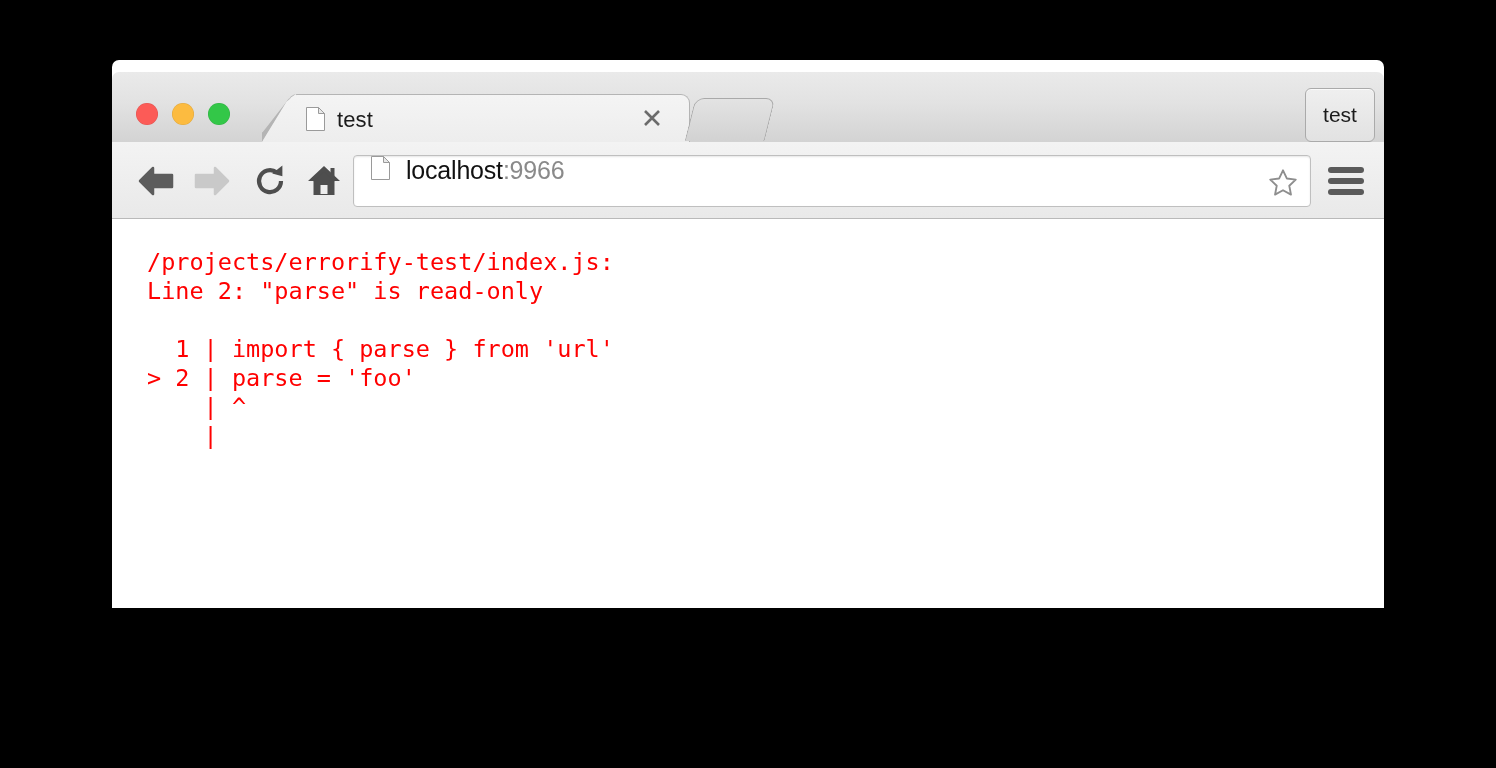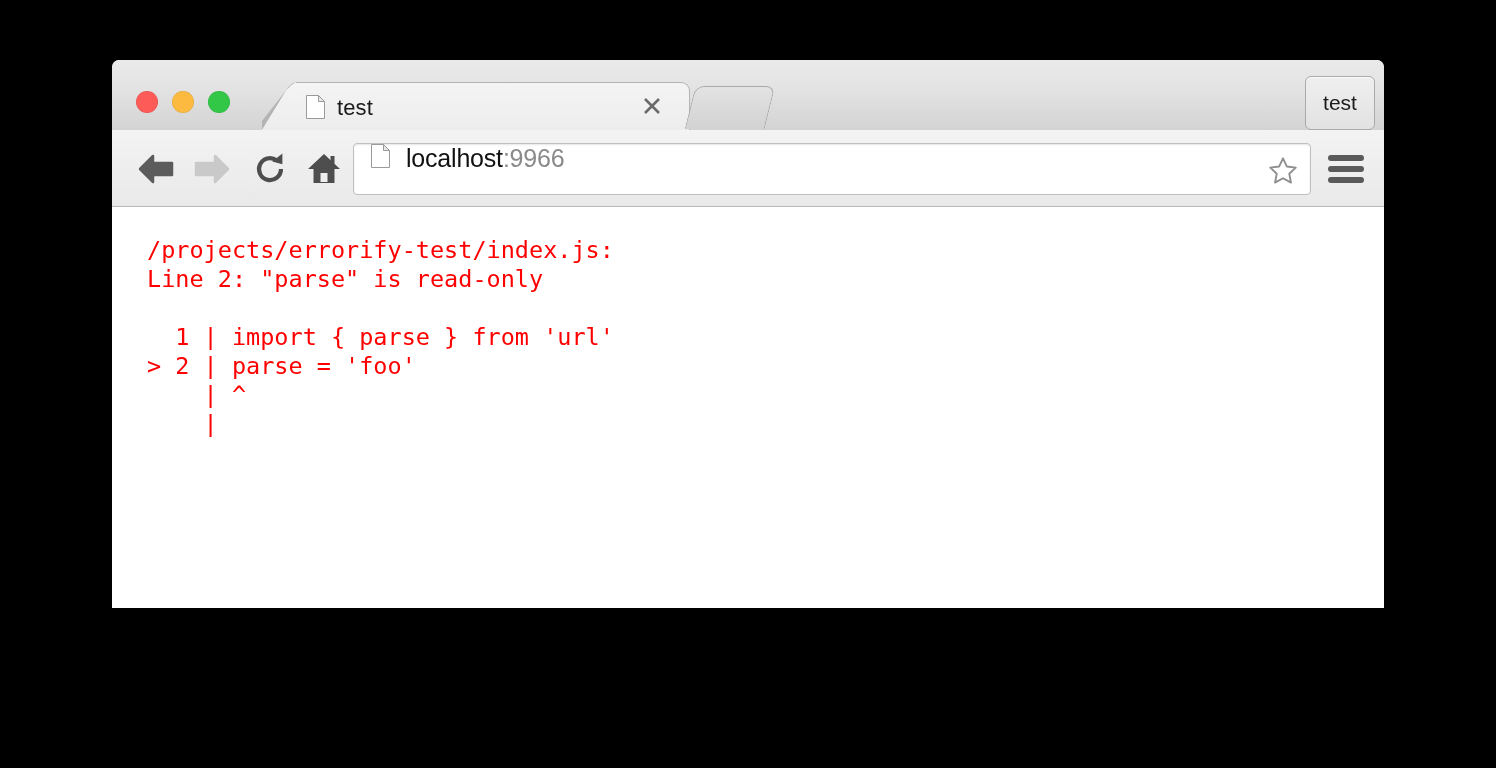--- a/index.html
+++ b/index.html
@@ -27,20 +27,21 @@
     overflow: hidden;
     background: #ffffff;
   }
 
   
   #tab-strip {
     position: relative;
     height: 70px;
     background: linear-gradient(to bottom, #eaeaea 0%, #e2e2e2 45%, #d3d3d3 100%);
     border-radius: 7px 7px 0 0;
+    margin-top: 12px;
   }
 
   #traffic-lights {
     position: absolute;
     left: 24px;
     top: 31px;
     display: flex;
     gap: 14px;
   }
   .traffic-light {

